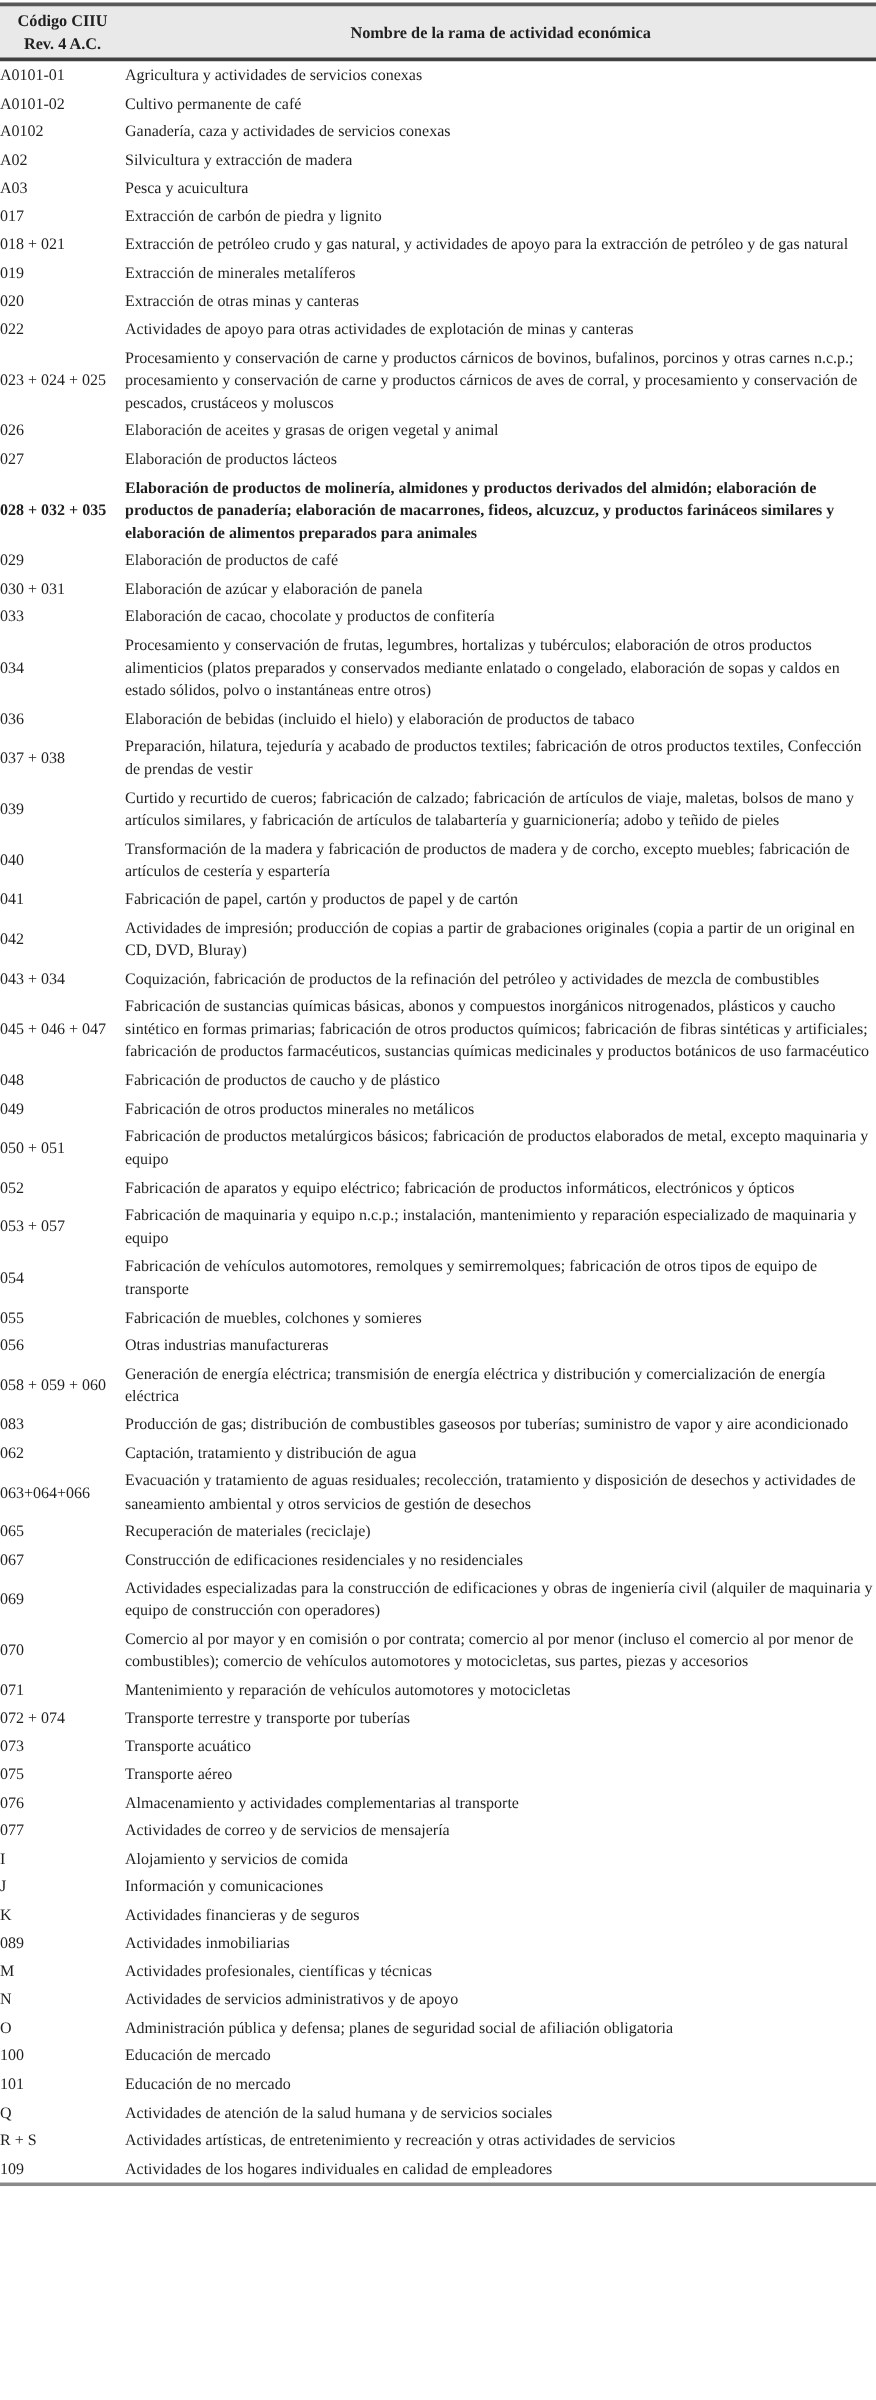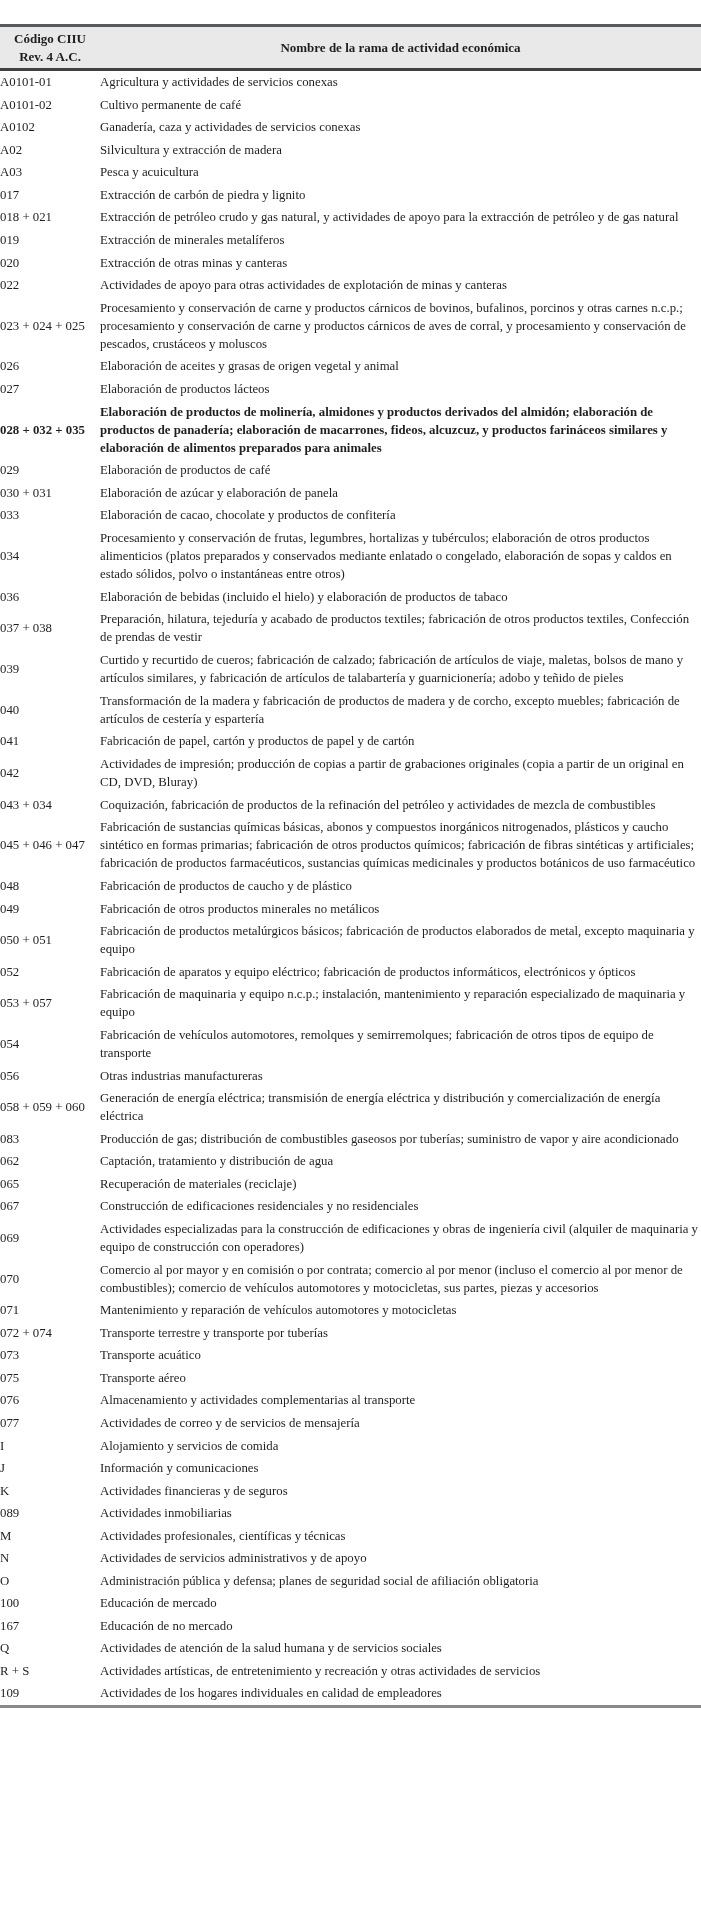--- a/index.html
+++ b/index.html
@@ -21,21 +21,20 @@
   }
   .ciiu-wrap{
     width:701px;
     padding-top:2px;
     box-sizing:border-box;
   }
   table.ciiu{
     width:100%;
     border-collapse:collapse;
     table-layout:fixed;
-    margin-top:22px;
   }
   table.ciiu thead th{
     background:var(--header-bg);
     border-top:3px solid var(--border-top);
     border-bottom:3px solid var(--border-header);
     font-weight:bold;
     font-size:13px;
     line-height:1.35;
     text-align:center;
     vertical-align:middle;
@@ -197,36 +196,44 @@
   </tr>
         <tr>
     <td class="code-cell">053 + 057</td>
     <td class="name-cell">Fabricación de maquinaria y equipo n.c.p.; instalación, mantenimiento y reparación especializado de maquinaria y equipo</td>
   </tr>
         <tr>
     <td class="code-cell">054</td>
     <td class="name-cell">Fabricación de vehículos automotores, remolques y semirremolques; fabricación de otros tipos de equipo de transporte</td>
   </tr>
         <tr>
+    <td class="code-cell">055</td>
+    <td class="name-cell">Fabricación de muebles, colchones y somieres</td>
+  </tr>
+        <tr>
     <td class="code-cell">056</td>
     <td class="name-cell">Otras industrias manufactureras</td>
   </tr>
         <tr>
     <td class="code-cell">058 + 059 + 060</td>
     <td class="name-cell">Generación de energía eléctrica; transmisión de energía eléctrica y distribución y comercialización de energía eléctrica</td>
   </tr>
         <tr>
     <td class="code-cell">083</td>
     <td class="name-cell">Producción de gas; distribución de combustibles gaseosos por tuberías; suministro de vapor y aire acondicionado</td>
   </tr>
         <tr>
     <td class="code-cell">062</td>
     <td class="name-cell">Captación, tratamiento y distribución de agua</td>
   </tr>
         <tr>
+    <td class="code-cell">063+064+066</td>
+    <td class="name-cell">Evacuación y tratamiento de aguas residuales; recolección, tratamiento y disposición de desechos y actividades de saneamiento ambiental y otros servicios de gestión de desechos</td>
+  </tr>
+        <tr>
     <td class="code-cell">065</td>
     <td class="name-cell">Recuperación de materiales (reciclaje)</td>
   </tr>
         <tr>
     <td class="code-cell">067</td>
     <td class="name-cell">Construcción de edificaciones residenciales y no residenciales</td>
   </tr>
         <tr>
     <td class="code-cell">069</td>
     <td class="name-cell">Actividades especializadas para la construcción de edificaciones y obras de ingeniería civil (alquiler de maquinaria y equipo de construcción con operadores)</td>
@@ -285,21 +292,21 @@
   </tr>
         <tr>
     <td class="code-cell">O</td>
     <td class="name-cell">Administración pública y defensa; planes de seguridad social de afiliación obligatoria</td>
   </tr>
         <tr>
     <td class="code-cell">100</td>
     <td class="name-cell">Educación de mercado</td>
   </tr>
         <tr>
-    <td class="code-cell">167</td>
+    <td class="code-cell">101</td>
     <td class="name-cell">Educación de no mercado</td>
   </tr>
         <tr>
     <td class="code-cell">Q</td>
     <td class="name-cell">Actividades de atención de la salud humana y de servicios sociales</td>
   </tr>
         <tr>
     <td class="code-cell">R + S</td>
     <td class="name-cell">Actividades artísticas, de entretenimiento y recreación y otras actividades de servicios</td>
   </tr>

